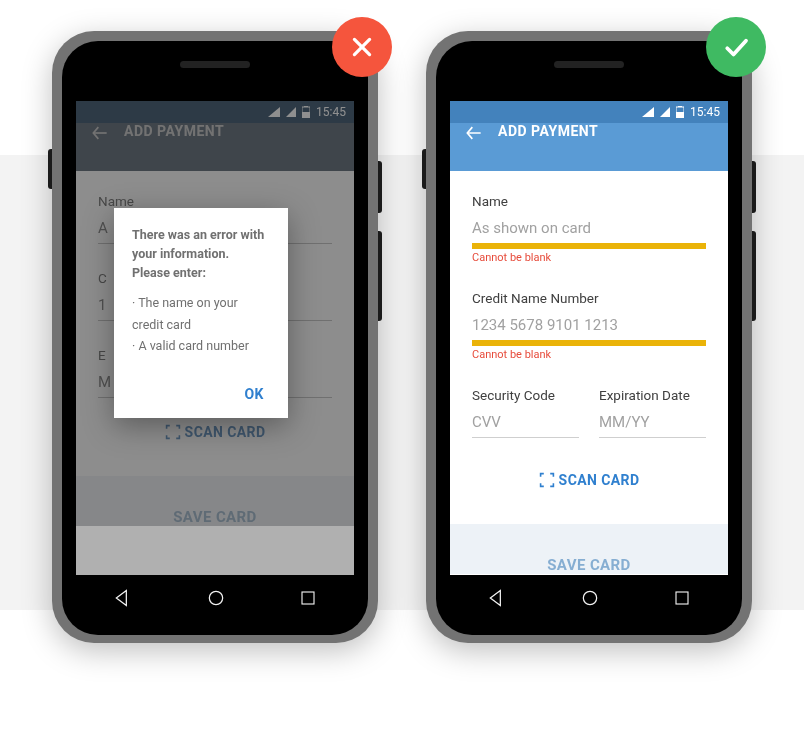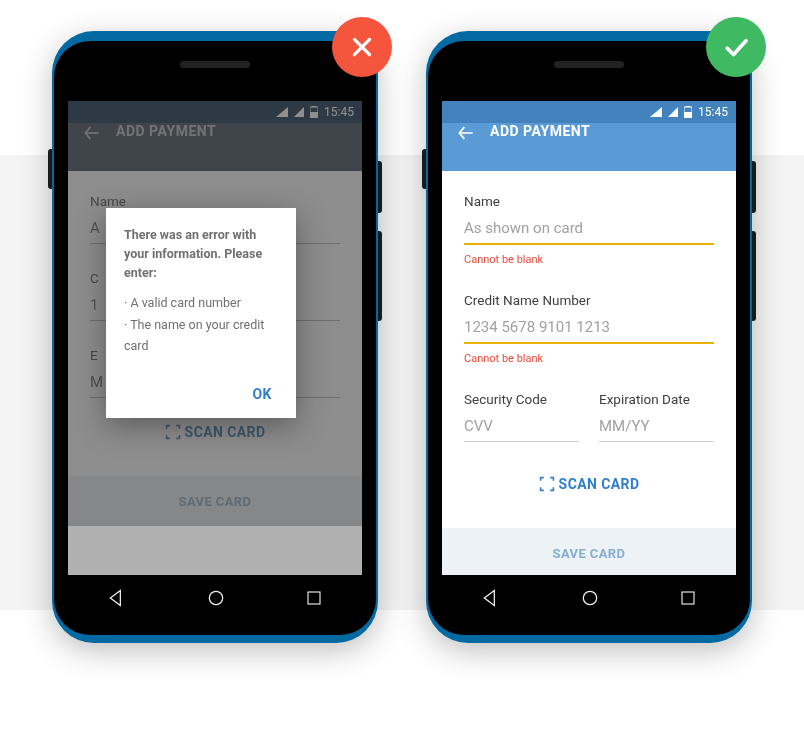--- a/index.html
+++ b/index.html
@@ -6,21 +6,21 @@
   body { width: 804px; height: 740px; background: #fff; position: relative; }
   .bg-stripe { position: absolute; left: 0; right: 0; top: 155px; height: 455px; background: #f3f3f3; }
   .phones { position: absolute; top: 31px; left: 0; width: 804px; display: flex; justify-content: center; gap: 48px; }
 
   .phone-wrap { position: relative; }
   .badge { position: absolute; top: -14px; right: -14px; width: 60px; height: 60px; border-radius: 50%; display: flex; align-items: center; justify-content: center; z-index: 30; }
   .badge.red { background: #f5553d; }
   .badge.green { background: #3fba62; }
   .badge svg { display: block; }
 
-  .phone { width: 326px; height: 612px; background: #0369a1; border-radius: 42px; padding: 10px 2px 8px; position: relative; box-shadow: 0 8px 30px rgba(0,0,0,.25); }
+  .phone { width: 326px; height: 612px; background: #737373; border-radius: 42px; padding: 10px 10px 8px; position: relative; box-shadow: 0 8px 30px rgba(0,0,0,.25); }
   .phone-bezel { width: 100%; height: 100%; background: #000; border-radius: 36px; position: relative; overflow: hidden; }
   .phone-top { height: 46px; display: flex; align-items: center; justify-content: center; }
   .speaker-top { width: 70px; height: 7px; background: #222; border-radius: 4px; }
   .side-btn { position: absolute; background: #1a1a1a; }
   .sb1 { right: -4px; top: 130px; width: 4px; height: 52px; border-radius: 0 3px 3px 0; }
   .sb2 { right: -4px; top: 200px; width: 4px; height: 90px; border-radius: 0 3px 3px 0; }
   .sb3 { left: -4px; top: 118px; width: 4px; height: 40px; border-radius: 3px 0 0 3px; }
 
   .screen { position: absolute; top: 60px; bottom: 60px; left: 14px; right: 14px; background: #fff; overflow: hidden; }
   .nav-bottom { position: absolute; left: 14px; right: 14px; bottom: 14px; height: 46px; background: #000; display: flex; align-items: center; justify-content: space-around; }
@@ -35,33 +35,33 @@
   .appbar-title { font-size: 14px; font-weight: 700; letter-spacing: .5px; }
   .back-arrow { width: 20px; height: 20px; }
 
   .content { padding: 22px 22px 12px; position: relative; }
   .scrim { position: absolute; inset: 0; background: rgba(80,80,80,.45); top: 22px; }
   .screen.dim .statusbar,
   .screen.dim .appbar,
   .screen.dim .content-bg { filter: brightness(.75) saturate(.7); }
 
   .field { margin-bottom: 26px; }
-  .field.err .underline { border-bottom: 2px solid #eab308; }
+  .field.err .underline { border-bottom: 6px solid #eab308; }
   .field-label { font-size: 13.5px; color: #404040; margin-bottom: 10px; }
   .field-input { font-size: 15px; color: #a1a1a1; padding-bottom: 6px; border-bottom: 1px solid #cfcfcf; }
   .underline { border-bottom: 1px solid #cfcfcf; }
-  .field-err { font-size: 11px; color: #e74c3c; margin-top: 8px; }
+  .field-err { font-size: 11px; color: #e74c3c; margin-top: 2px; }
 
   .row-two { display: flex; gap: 20px; }
   .row-two .field { flex: 1; margin-bottom: 16px; }
 
   .scan-btn { display: flex; align-items: center; justify-content: center; gap: 4px; color: #3080cf; font-weight: 700; font-size: 14px; letter-spacing: .4px; margin-top: 18px; margin-bottom: 24px; }
   .scan-icon { width: 16px; height: 16px; }
 
-  .save-btn-row { background: #edf2f7; height: 50px; display: flex; align-items: center; justify-content: center; color: #86aed2; font-weight: 700; font-size: 13px; letter-spacing: .4px; }
+  .save-btn-row { background: #edf2f7; height: 50px; display: flex; align-items: flex-end; justify-content: center; color: #86aed2; font-weight: 700; font-size: 15px; letter-spacing: .4px; }
 
   .modal { position: absolute; left: 38px; right: 66px; top: 107px; background: #fff; padding: 18px 18px 10px; box-shadow: 0 8px 28px rgba(0,0,0,.35); z-index: 20; }
   .modal h3 { font-size: 16px; color: #3a3a3a; margin-bottom: 10px; }
   .modal p { font-size: 12.5px; color: #707070; line-height: 1.5; margin-bottom: 10px; font-weight: bold; }
   .modal .li { font-size: 12.5px; color: #707070; line-height: 1.7; }
   .modal .li::before { content: "· "; }
   .modal-actions { display: flex; justify-content: flex-end; margin-top: 24px; }
   .ok-btn { color: #3080cf; font-weight: 700; font-size: 14px; padding: 6px 6px; letter-spacing: .5px; }
 
   .dim-field-label { font-size: 13.5px; color: #555; margin-bottom: 10px; }
@@ -142,22 +142,22 @@
             </div>
             <div class="save-btn-row">
               <span>SAVE CARD</span>
             </div>
           </div>
 
           <div class="scrim"></div>
 
           <div class="modal">
             <p>There was an error with your information. Please enter:</p>
+            <div class="li">The name on your credit card</div>
             <div class="li">A valid card number</div>
-            <div class="li">The name on your credit card</div>
             <div class="modal-actions">
               <div class="ok-btn">OK</div>
             </div>
           </div>
 
         </div>
 
         <div class="nav-bottom">
           <svg width="20" height="20" viewBox="0 0 24 24" fill="none" stroke="#fff" stroke-width="1.5">
               <polygon points="16,3 16,21 4,12"></polygon>

